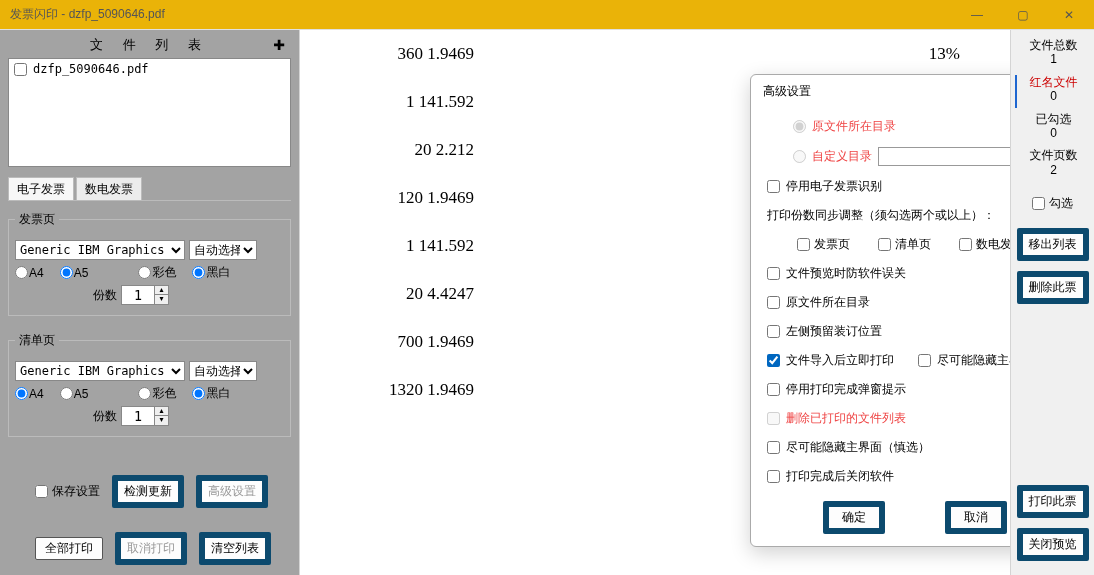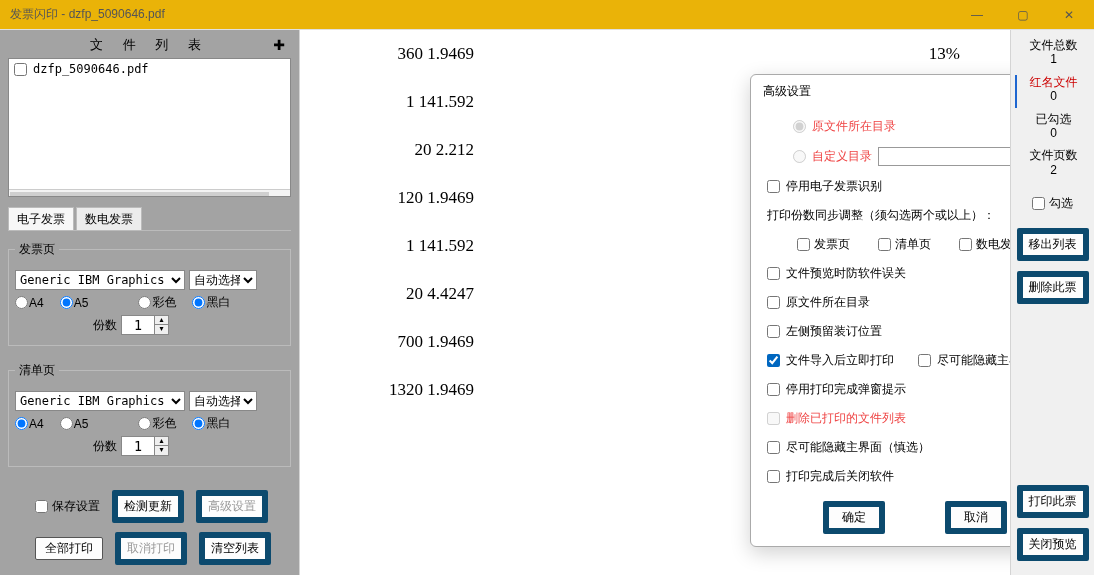--- a/index.html
+++ b/index.html
@@ -33,21 +33,21 @@
     .row-spread { justify-content:flex-start; }
     .row .color-gap { margin-left:30px; }
     .copies-label { margin-left:78px; }
     input.spin { width:34px; height:20px; text-align:center; border:1px solid #888; font-family:monospace; }
     .spin-wrap { display:flex; align-items:center; }
     .spin-btns { display:flex; flex-direction:column; border:1px solid #888; border-left:none; }
     .spin-btns span { width:13px; height:9px; font-size:8px; line-height:8px; text-align:center; background:#efefef; border-bottom:1px solid #888; cursor:pointer; }
     .spin-btns span:last-child { border-bottom:none; }
 
     .bottom-btns { margin-top:auto; padding:8px 2px 10px; }
-    .b-row { display:flex; gap:12px; margin-top:9px; align-items:center;padding-left:25px; }
+    .b-row { display:flex; gap:12px; margin-top:24px; align-items:center;padding-left:25px; }
     .chk-inline { display:flex; align-items:center; gap:4px; }
     .btn { min-width:68px; padding:2px 6px; border:6px solid #0c4a6e; background:#fdfdfd; cursor:pointer; text-align:center; border-radius:2px; }
     .btn.disabled { color:#999; }
     .btn.primary { border:1px solid #555; }
 
     .center { flex:1; background:#fff; position:relative; overflow:hidden; }
     .doc-rows { padding:8px 50px 0 40px; }
     .doc-row { display:flex; font-family:"SimSun",serif; font-size:17px; padding:6px 0 22px; }
     .doc-left { width:140px; text-align:right; padding-right:6px; }
     .doc-right { text-align:right; flex:1; }

